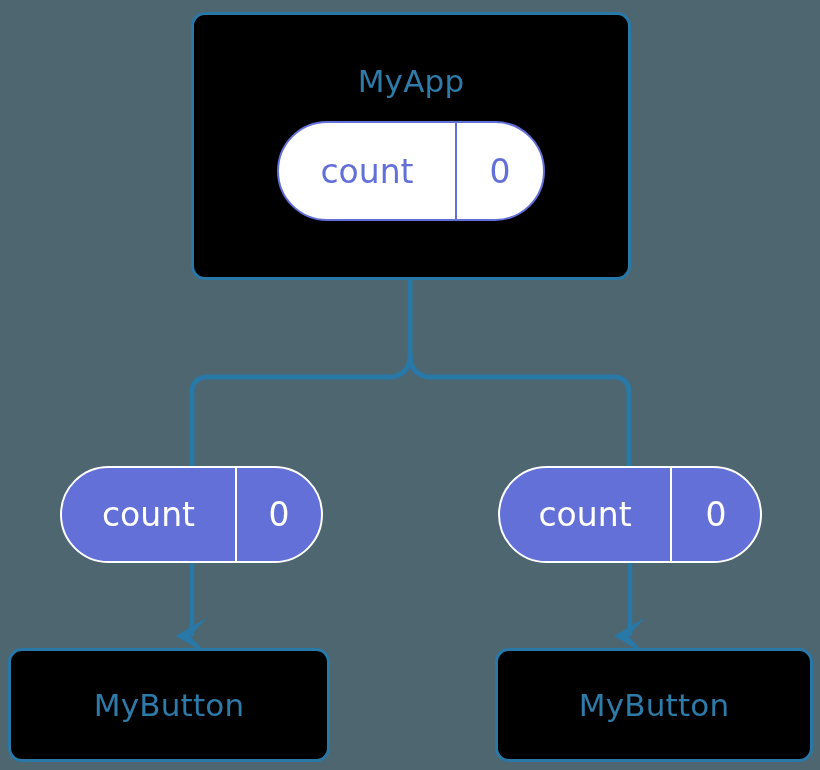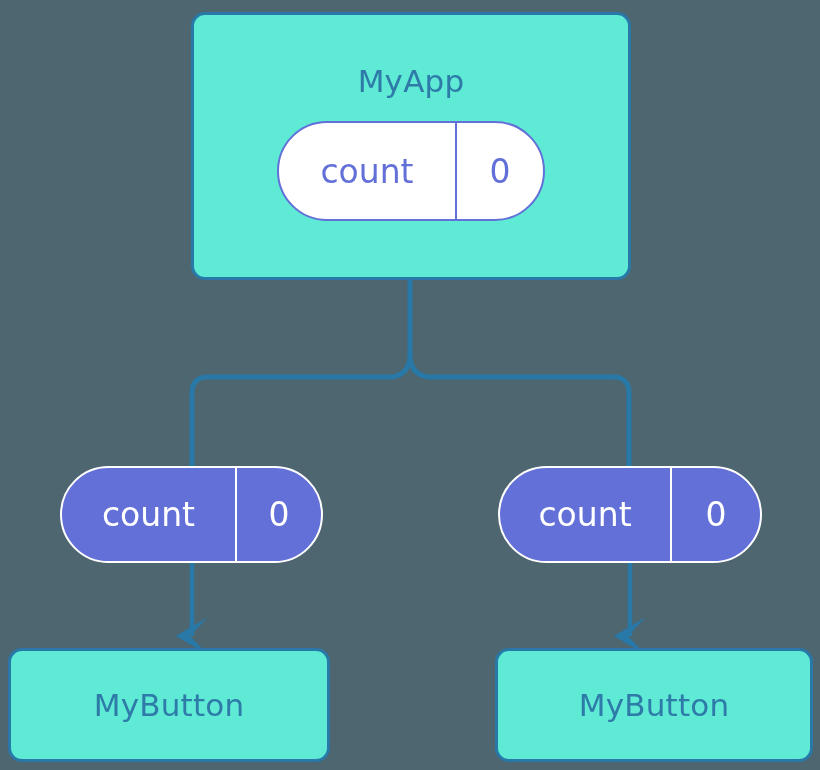--- a/index.html
+++ b/index.html
@@ -25,21 +25,21 @@
     top: 0;
     width: 820px;
     height: 770px;
     pointer-events: none;
   }
 
   
   .card {
     position: absolute;
     box-sizing: border-box;
-    background: #5eead4;
+    background: #000000;
     border: 3px solid #2878a8;
     border-radius: 14px;
     display: flex;
     flex-direction: column;
     align-items: center;
   }
   .card-title {
     color: #2e7aa8;
     font-size: 31px;
     font-weight: 400;

